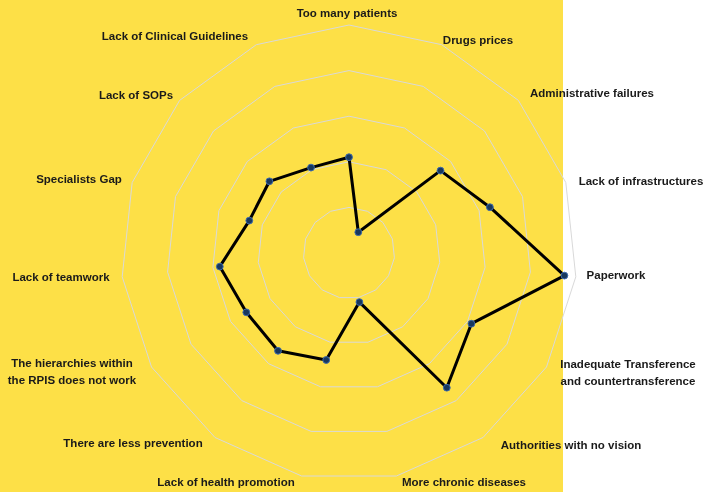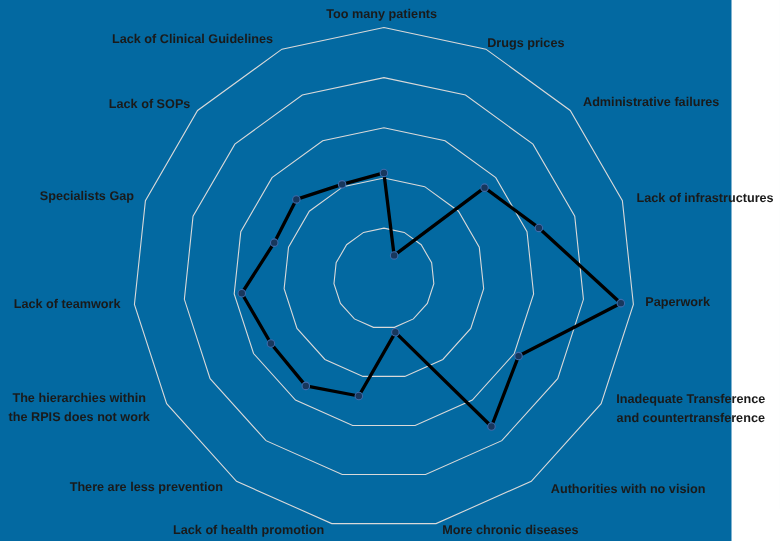--- a/index.html
+++ b/index.html
@@ -6,23 +6,23 @@
     margin: 0;
     padding: 0;
     background: #ffffff;
     width: 709px;
     height: 492px;
     overflow: hidden;
     font-family: "Liberation Sans", sans-serif;
   }
   .chart-wrap {
     position: relative;
-    width: 665px;
+    width: 563px;
     height: 492px;
-    background: #0369a1;
+    background: #fde047;
   }
   svg text.axis-label {
     font-family: "Liberation Sans", sans-serif;
     font-size: 11.5px;
     font-weight: 700;
     fill: #1a1a1a;
   }
 </style>
 </head>
 <body>

